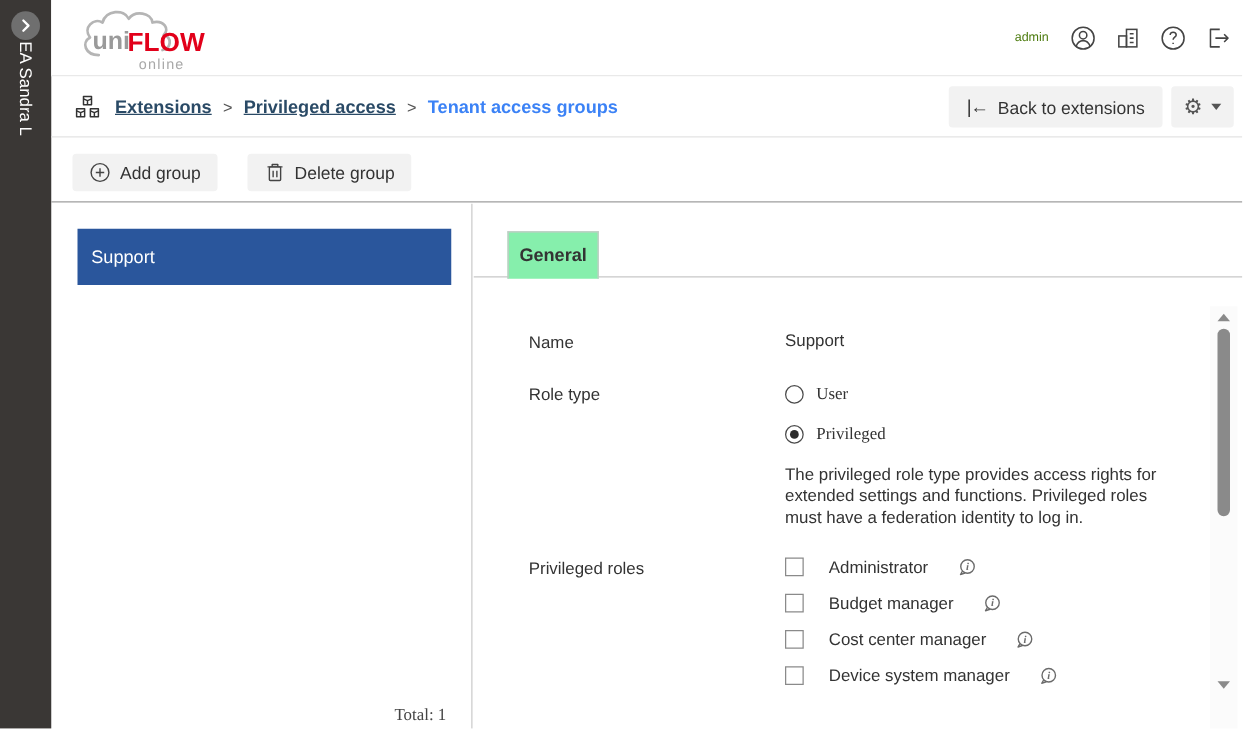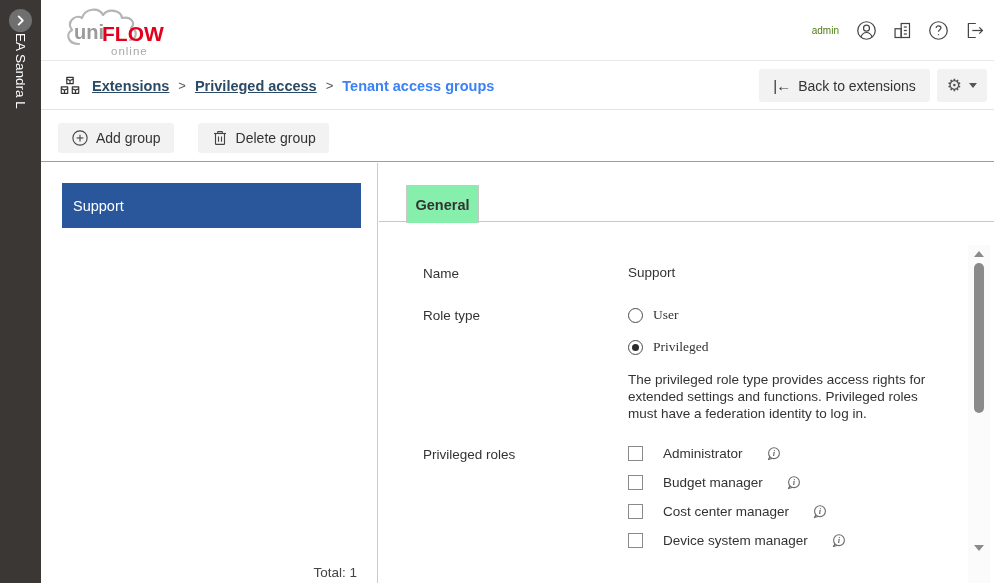--- a/index.html
+++ b/index.html
@@ -46,21 +46,21 @@
   .toolbar-inner { position:absolute; left:17px; top:12px; display:flex; gap:24px; }
   .btn-tool { height:30px; font-size:14px; padding:0 13px; gap:7px; }
   .btn-tool svg { width:18px; height:18px; }
 
   
   .content { position:absolute; top:163px; left:0; right:0; bottom:0;border-radius:26px; }
 
   .list-panel { position:absolute; left:0; top:0; width:337px; bottom:0; border-right:1px solid #cbcbcb; }
   .group-item { position:absolute; left:21px; right:16px; top:20px; height:45px; background:#2a569c;
     color:#fff; display:flex; align-items:center; padding-left:11px; font-size:14.5px; cursor:pointer; }
-  .list-total { position:absolute; right:20px; bottom:3px; font-size:13.5px; color:#444; }
+  .list-total { position:absolute; right:20px; bottom:3px; font-size:13.5px; color:#444;font-family:Liberation Serif, serif; }
 
   .detail-panel { position:absolute; left:338px; top:0; right:0; bottom:0; }
   .tab-strip { position:absolute; top:0; left:0; right:0; height:59px; border-bottom:1px solid #c8c8c8; }
   .tab-active { position:absolute; left:27px; top:22px; width:73px; height:38px; background:#86efac;
     border:1px solid #c8c8c8; border-bottom:none; display:flex; align-items:center; justify-content:center;
     font-size:14.5px; font-weight:700; color:#333; z-index:2; cursor:pointer; }
 
   .form { position:absolute; top:60px; left:0; right:28px; bottom:0; overflow:hidden;
     padding:42px 0 0 44px; font-size:13.5px; }
   .frow { display:flex; margin-bottom:26px; }

